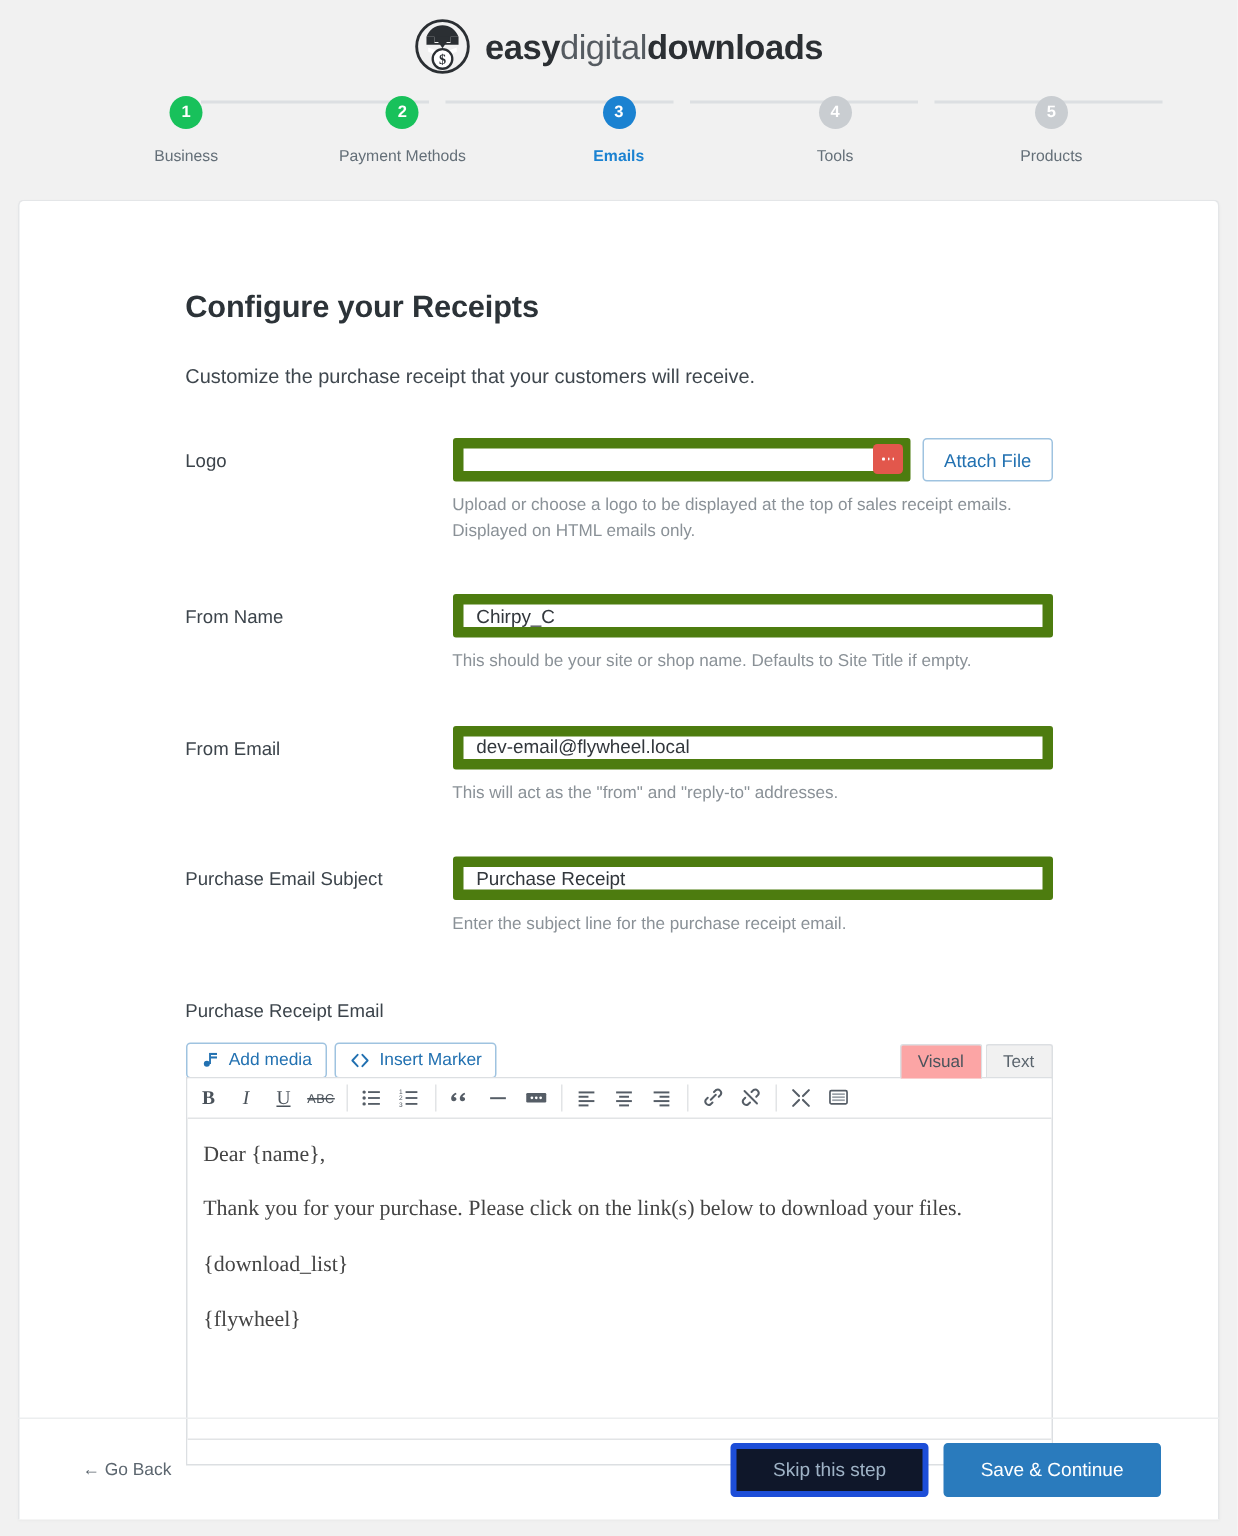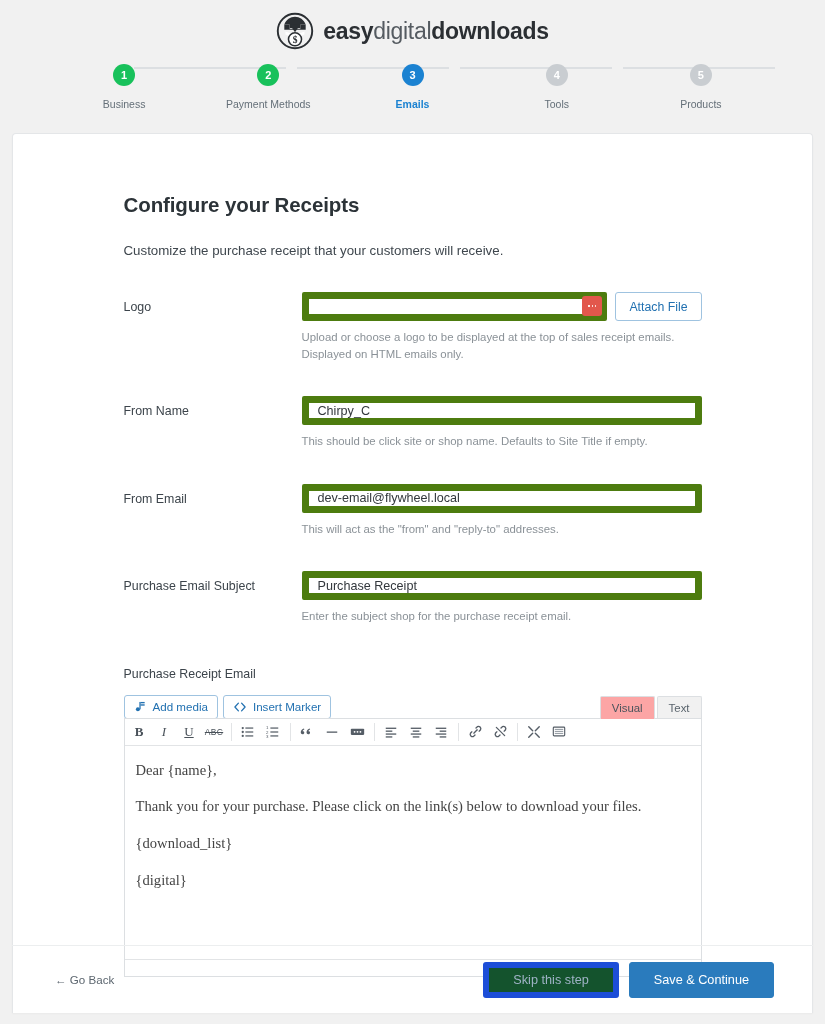--- a/index.html
+++ b/index.html
@@ -269,23 +269,23 @@
     text-decoration: none;
     cursor: pointer;
   }
   .foot-right {
     margin-left: auto; margin-right: 39px;
     display: flex; gap: 10px; align-items: center;
   }
   .skip-btn {
     height: 36px;
     padding: 0 24px;
-    border: 6px solid #1d4ed8;
+    border: 4px solid #1d4ed8;
     border-radius: 3px;
-    background: #14532d;
+    background: #0f172a;
     color: #9fb3c6;
     font-size: 12.7px;
     font-family: "Liberation Sans", sans-serif;
     cursor: pointer;
   }
   .save-btn {
     height: 36px;
     padding: 0 24px;
     border: 1px solid #2a7bbd;
     border-radius: 3px;
@@ -368,37 +368,37 @@
               <button class="attach-btn">Attach File</button>
             </div>
             <div class="help">Upload or choose a logo to be displayed at the top of sales receipt emails. Displayed on HTML emails only.</div>
           </div>
         </div>
 
         <div class="row">
           <div class="lbl">From Name</div>
           <div class="fields">
             <input class="tf" type="text" value="Chirpy_C" style="">
-            <div class="help">This should be click site or shop name. Defaults to Site Title if empty.</div>
+            <div class="help">This should be your site or shop name. Defaults to Site Title if empty.</div>
           </div>
         </div>
 
         <div class="row">
           <div class="lbl">From Email</div>
           <div class="fields">
             <input class="tf" type="text" value="dev-email@flywheel.local" style="">
             <div class="help">This will act as the "from" and "reply-to" addresses.</div>
           </div>
         </div>
 
         <div class="row">
           <div class="lbl">Purchase Email Subject</div>
           <div class="fields">
             <input class="tf" type="text" value="Purchase Receipt" style="">
-            <div class="help">Enter the subject shop for the purchase receipt email.</div>
+            <div class="help">Enter the subject line for the purchase receipt email.</div>
           </div>
         </div>
 
         <div class="editor-label">Purchase Receipt Email</div>
 
         <div class="editor-block">
 
           <div class="media-bar">
             <div class="media-left">
               <button class="mbtn">
@@ -530,21 +530,21 @@
                   <rect x="3.2" y="6.3" width="9.6" height="1.3" fill="#9aa1a8"></rect>
                   <rect x="3.2" y="8.6" width="9.6" height="1.3" fill="#9aa1a8"></rect>
                 </svg>
               </button>
             </div>
 
             <div class="edit-area">
               <p>Dear {name},</p>
               <p>Thank you for your purchase. Please click on the link(s) below to download your files.</p>
               <p>{download_list}</p>
-              <p>{digital}</p>
+              <p>{flywheel}</p>
             </div>
 
             <div class="status-bar">
               <svg class="resize-grip" viewBox="0 0 12 12">
                 <path d="M11 3 L3 11 M11 6.5 L6.5 11 M11 10 L10 11" stroke="#c8cccf" stroke-width="1.3" stroke-linecap="round"></path>
               </svg>
             </div>
           </div>
         </div>
 

